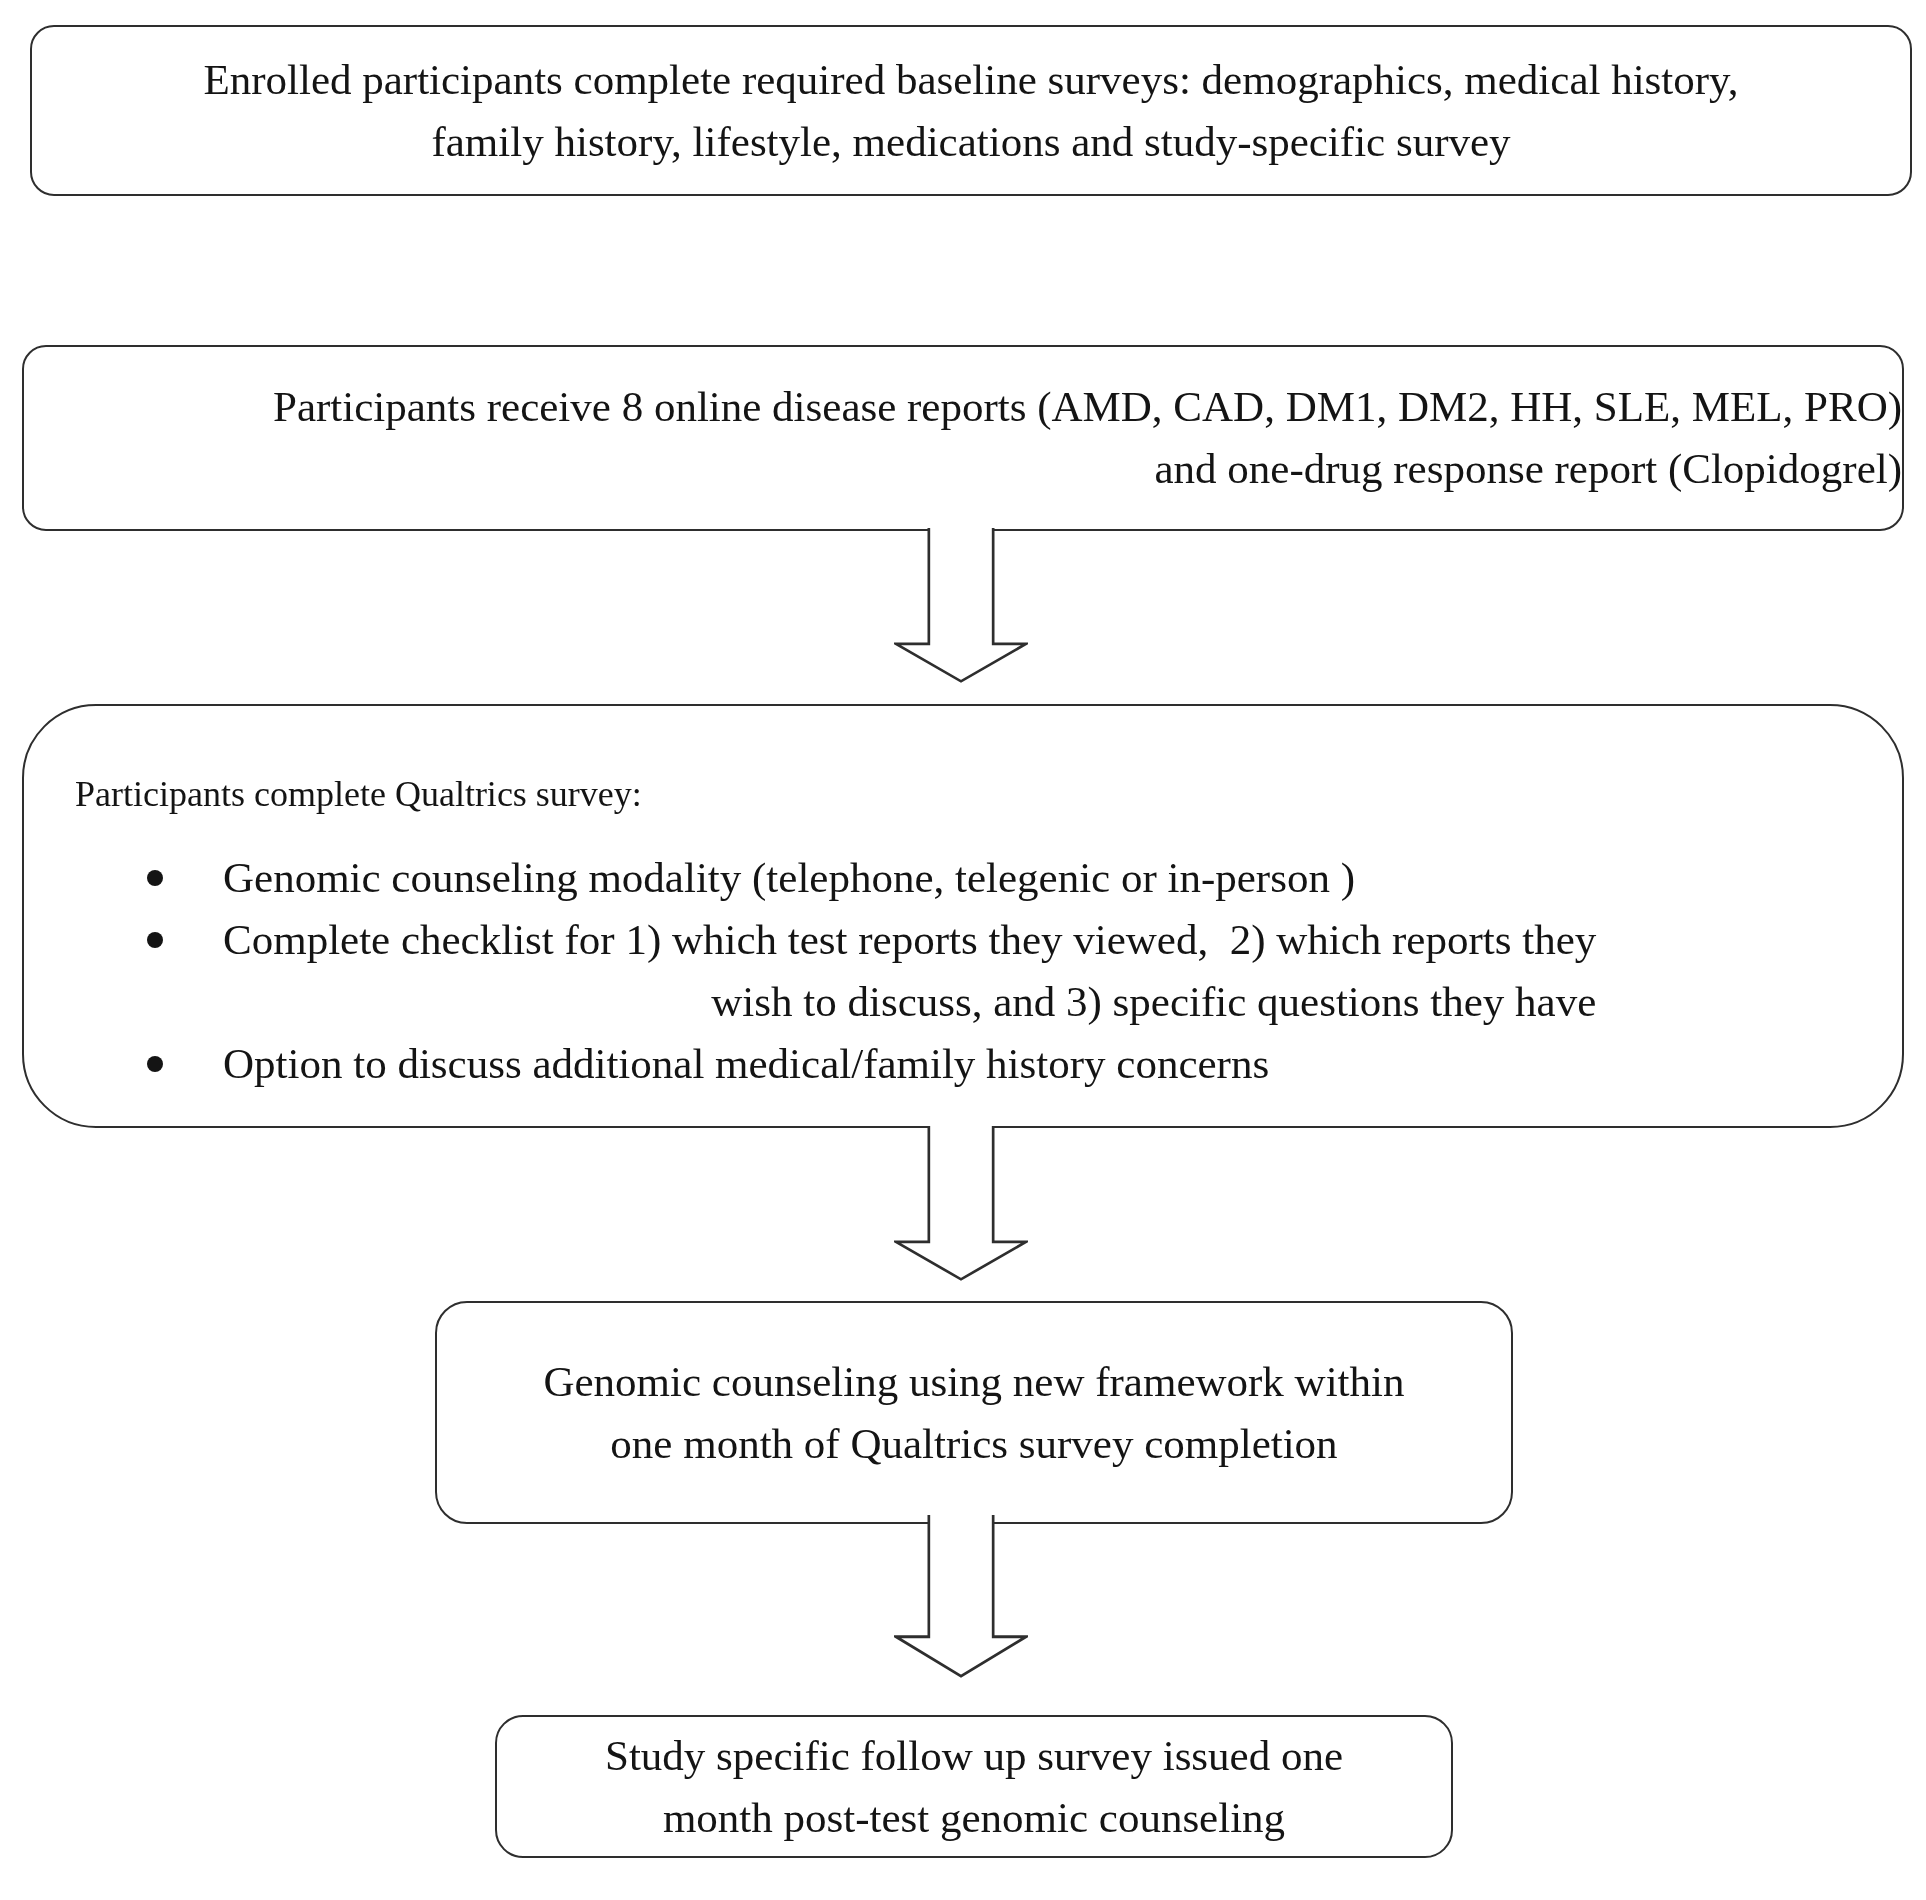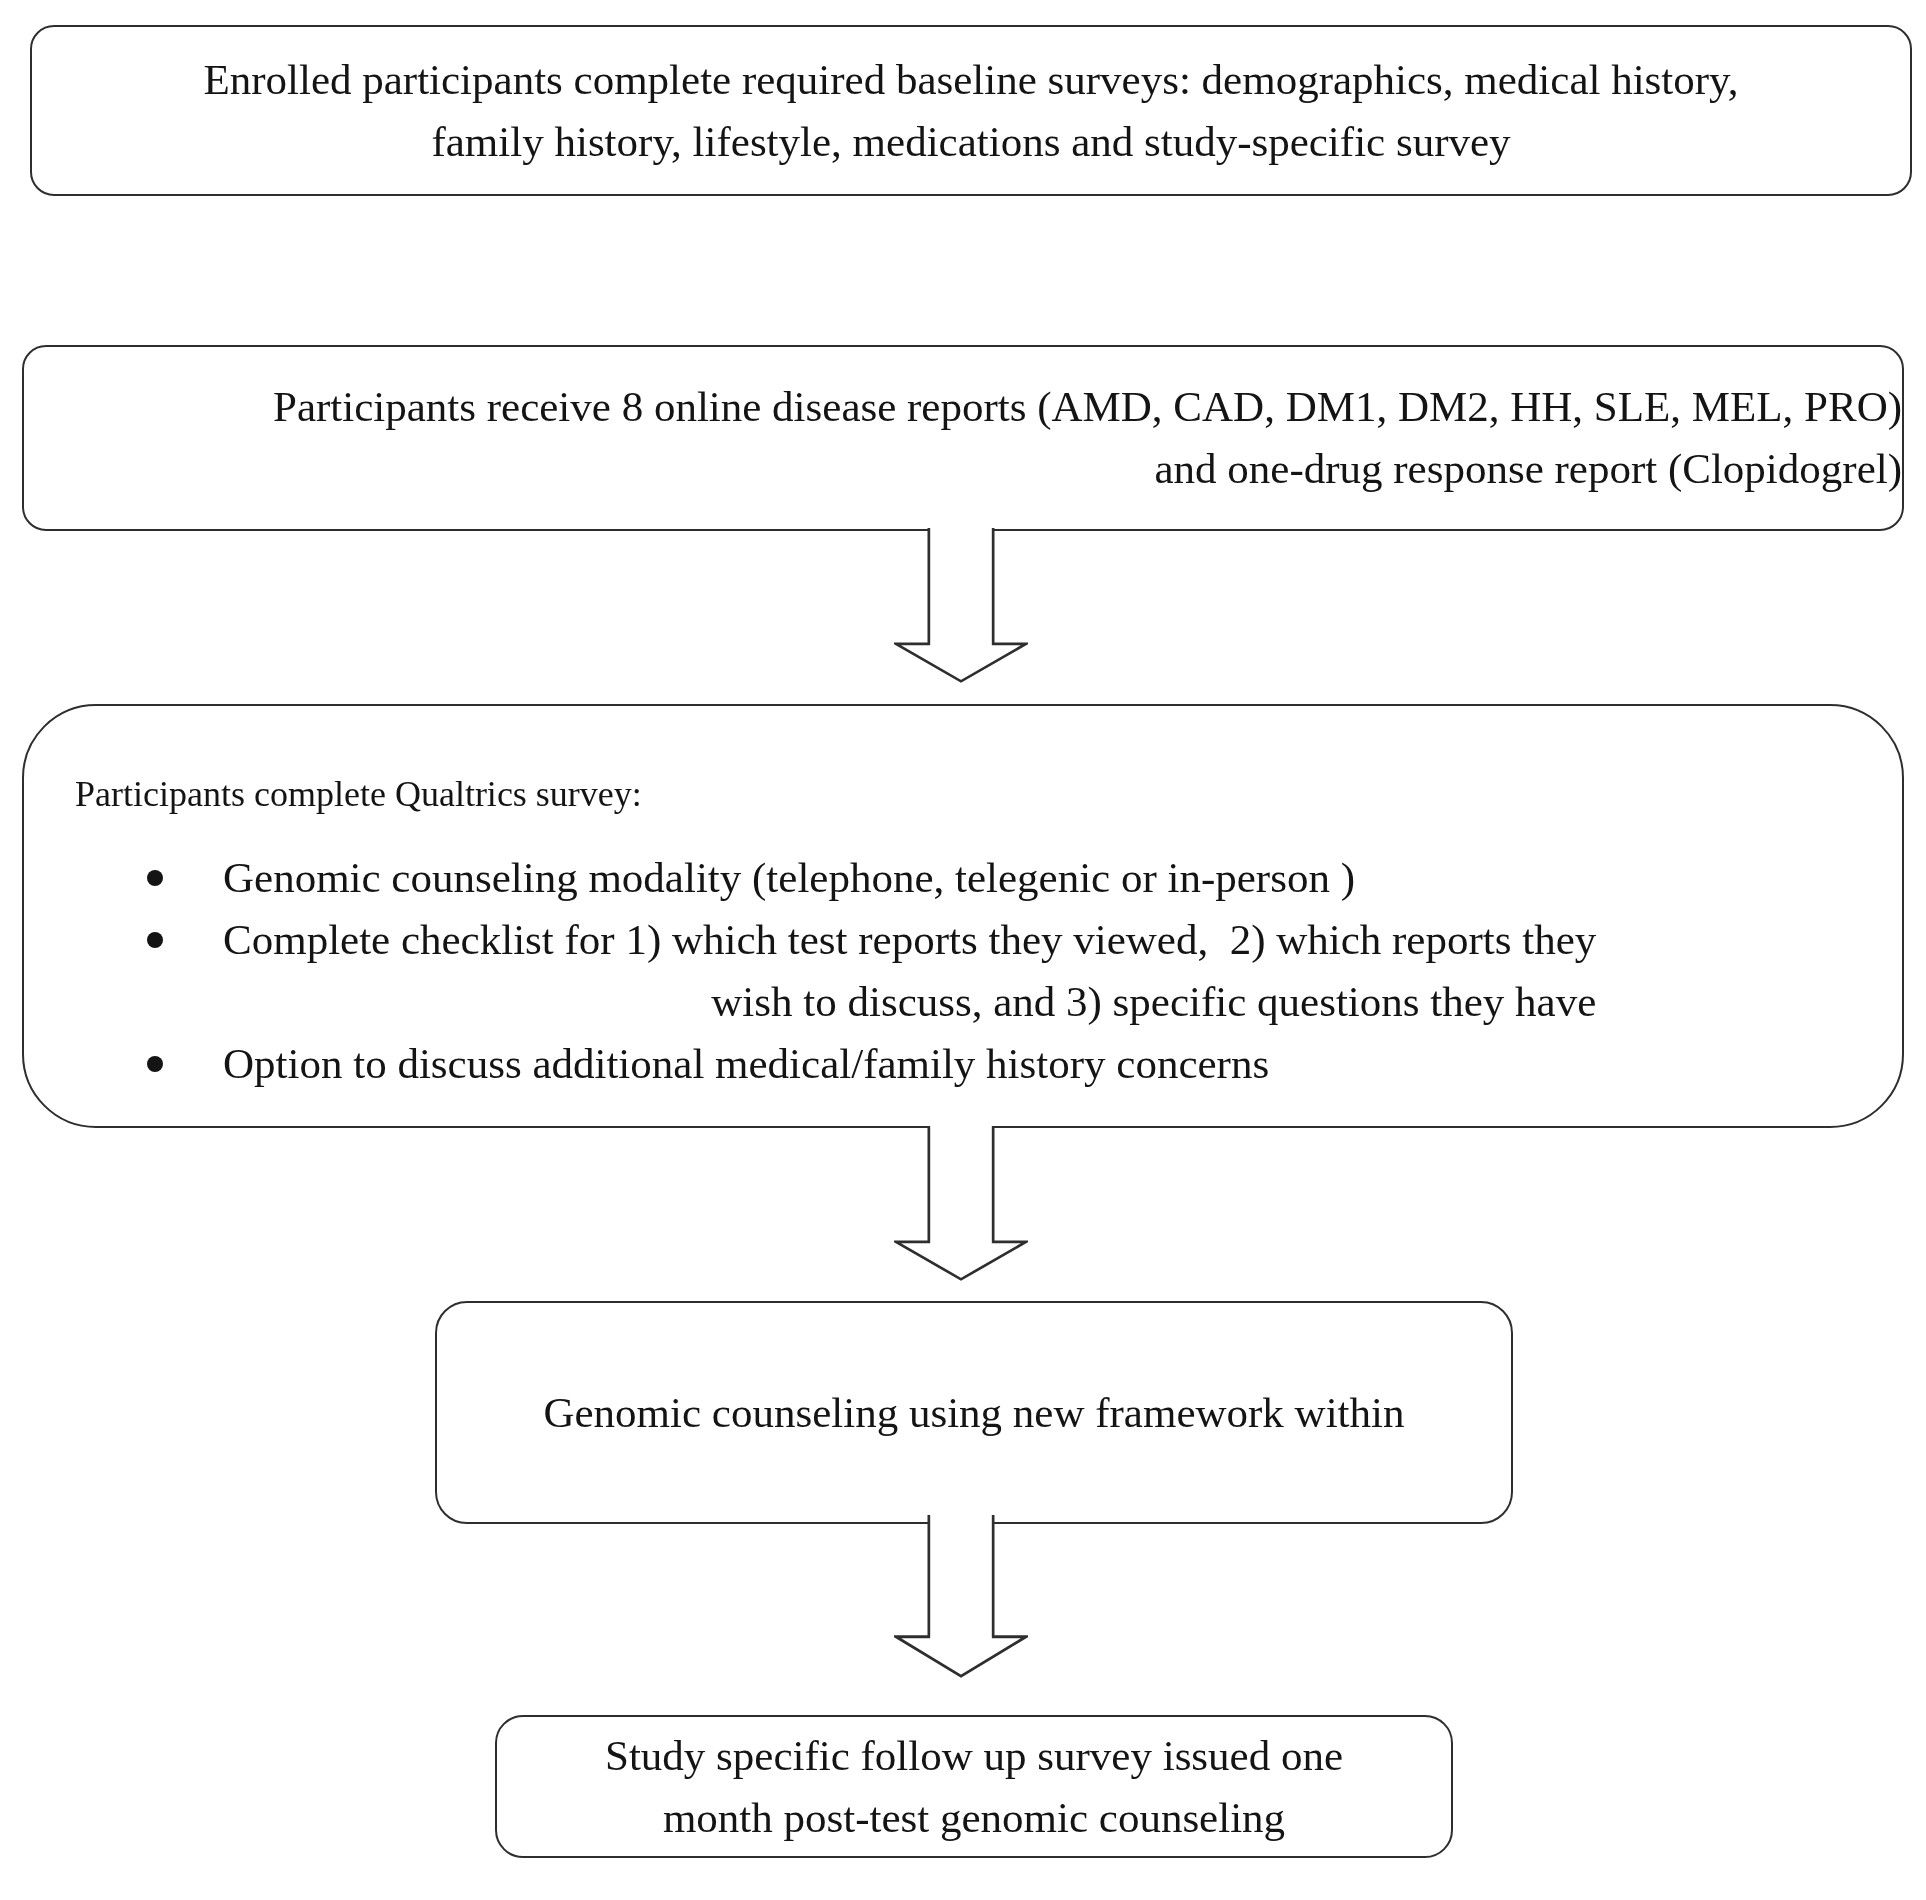--- a/index.html
+++ b/index.html
@@ -101,20 +101,21 @@
   </div>
 
   <div id="arrow2" class="arrow">
     <svg width="134" height="156" viewBox="0 0 200 233" preserveAspectRatio="none">
       <path d="M52 0 L52 173 L3 173 L100 229 L197 173 L148 173 L148 0" fill="#ffffff" stroke="#2e2e2e" stroke-width="4" stroke-linejoin="miter"></path>
     </svg>
   </div>
 
   <div id="box4" class="fbox center-box">
     <div class="line">Genomic counseling using new framework within</div>
+    <div class="line">one month of Qualtrics survey completion</div>
   </div>
 
   <div id="arrow3" class="arrow">
     <svg width="134" height="164" viewBox="0 0 200 233" preserveAspectRatio="none">
       <path d="M52 0 L52 173 L3 173 L100 229 L197 173 L148 173 L148 0" fill="#ffffff" stroke="#2e2e2e" stroke-width="4" stroke-linejoin="miter"></path>
     </svg>
   </div>
 
   <div id="box5" class="fbox center-box">
     <div class="line">Study specific follow up survey issued one</div>

